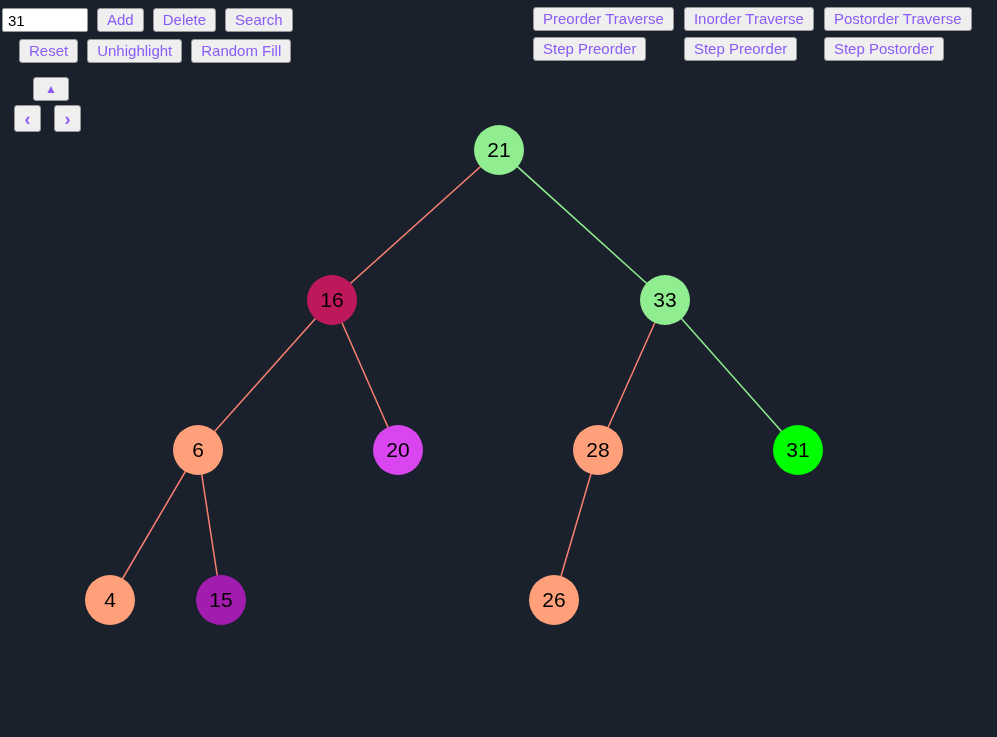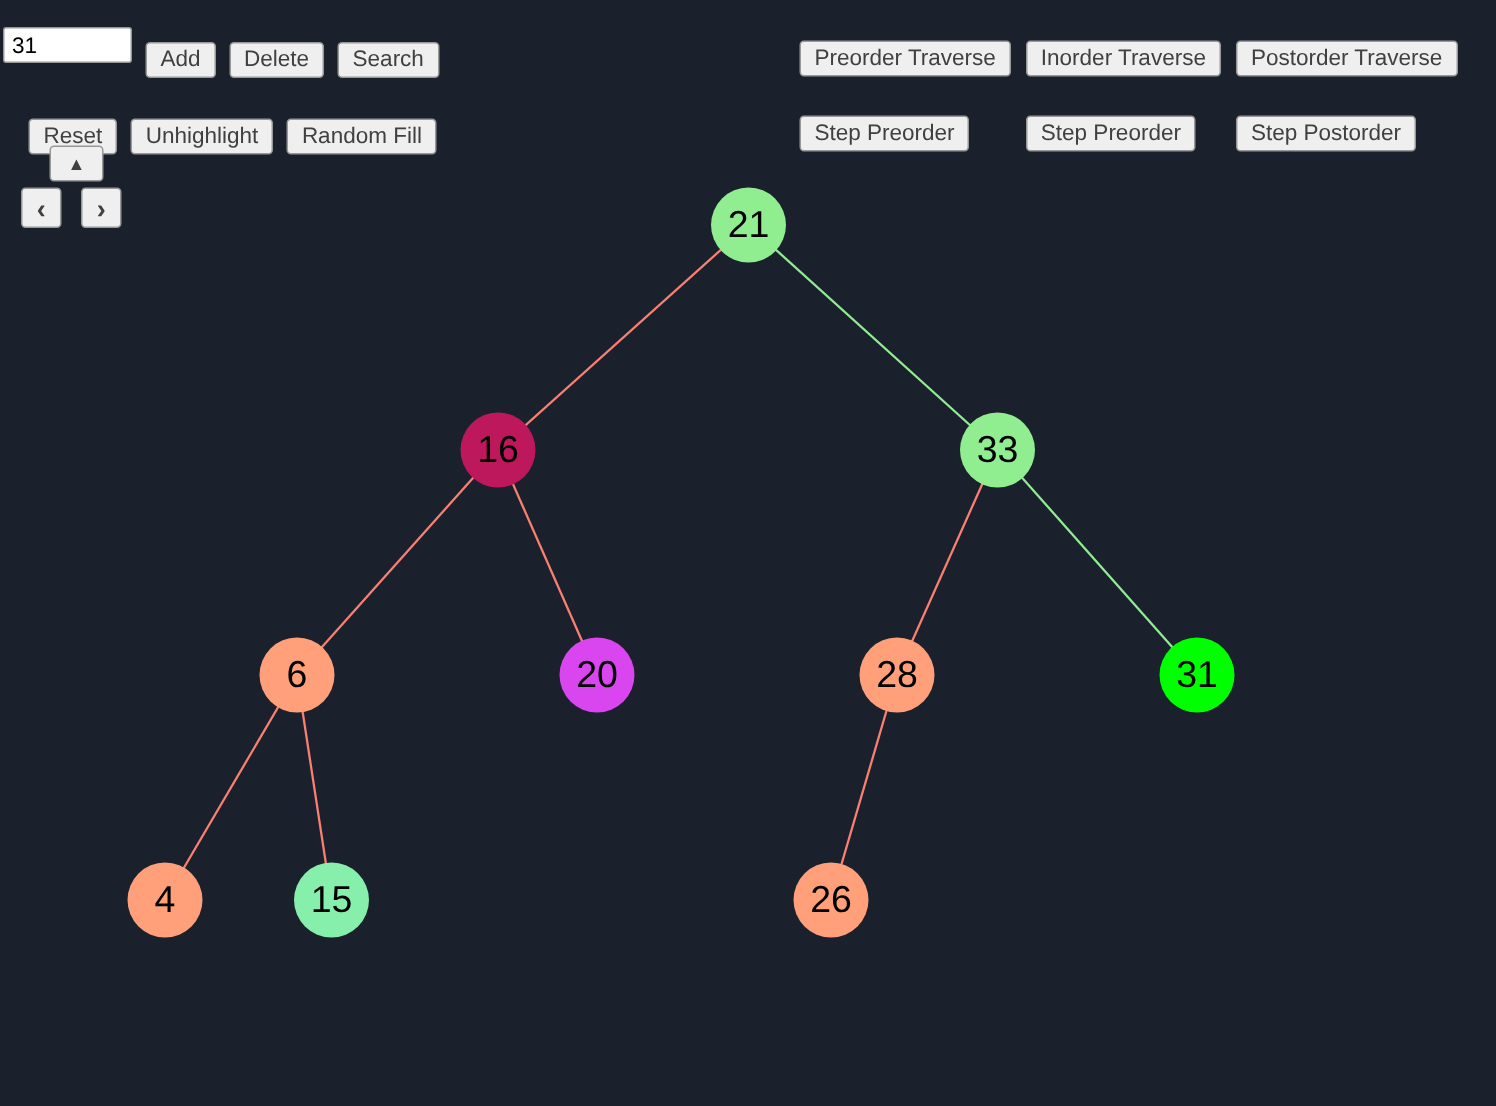--- a/index.html
+++ b/index.html
@@ -9,28 +9,27 @@
     overflow: hidden;
     font-family: "Liberation Sans", sans-serif;
     background: #1b212c;
   }
   .btn {
     background: #efefef;
     border: 1px solid #989898;
     border-radius: 3px;
     font-family: "Liberation Sans", sans-serif;
     font-size: 15px;
-    color: #404040;
+    color: #8b5cf6;
     padding: 2px 9px;
     height: 24px;
     line-height: 18px;
     cursor: pointer;
     white-space: nowrap;
     box-sizing: border-box;
-    margin-top: 20px;
   }
   #toolbar-left {
     position: absolute; left: 2px; top: 8px;
   }
   #toolbar-left .row {
     display: flex; gap: 9px; align-items: center;
   }
   #toolbar-left .row + .row { margin-top: 7px; margin-left: 2px; padding-left: 15px; }
   #value-input {
     width: 86px; height: 24px;
@@ -58,21 +57,21 @@
   #pan-up { position: absolute; left: 19px; top: 0; width: 36px; height: 24px; padding: 0; font-size: 12px; }
   #pan-left { position: absolute; left: 0; top: 28px; width: 27px; height: 27px; padding: 0; font-size: 18px; font-weight: bold; }
   #pan-right { position: absolute; left: 40px; top: 28px; width: 27px; height: 27px; padding: 0; font-size: 18px; font-weight: bold; }
   #tree-canvas { position: absolute; left: 0; top: 0; width: 997px; height: 737px; }
   #tree-nodes { position: absolute; left: 0; top: 0; width: 997px; height: 737px; pointer-events: none; }
   .node {
     position: absolute;
     width: 50px; height: 50px;
     border-radius: 50%;
     display: flex; align-items: center; justify-content: center;
-    font-size: 25px;
+    font-size: 21px;
     text-align: center;
   }
 </style>
 </head>
 <body style="background: rgb(27, 33, 44);">
 
 <svg id="tree-canvas" xmlns="http://www.w3.org/2000/svg">
     <line x1="499" y1="150" x2="332" y2="300" stroke="#fa8072" stroke-width="1.5"></line>
     <line x1="499" y1="150" x2="665" y2="300" stroke="#90ee90" stroke-width="1.5"></line>
     <line x1="332" y1="300" x2="198" y2="450" stroke="#fa8072" stroke-width="1.5"></line>
@@ -101,21 +100,21 @@
     </div>
     <div class="node" style="left: 573px; top: 425px; background: rgb(255, 160, 122); color: rgb(0, 0, 0);">
       <span>28</span>
     </div>
     <div class="node" style="left: 773px; top: 425px; background: rgb(0, 255, 0); color: rgb(0, 0, 0);">
       <span>31</span>
     </div>
     <div class="node" style="left: 85px; top: 575px; background: rgb(255, 160, 122); color: rgb(0, 0, 0);">
       <span>4</span>
     </div>
-    <div class="node" style="left: 196px; top: 575px; background: #86efac; color: rgb(0, 0, 0);">
+    <div class="node" style="left: 196px; top: 575px; background: #a21caf; color: rgb(0, 0, 0);">
       <span>15</span>
     </div>
     <div class="node" style="left: 529px; top: 575px; background: rgb(255, 160, 122); color: rgb(0, 0, 0);">
       <span>26</span>
     </div>
   </div>
 
 <div id="toolbar-left">
   <div class="row">
     <input id="value-input" type="text" value="31" style="">

